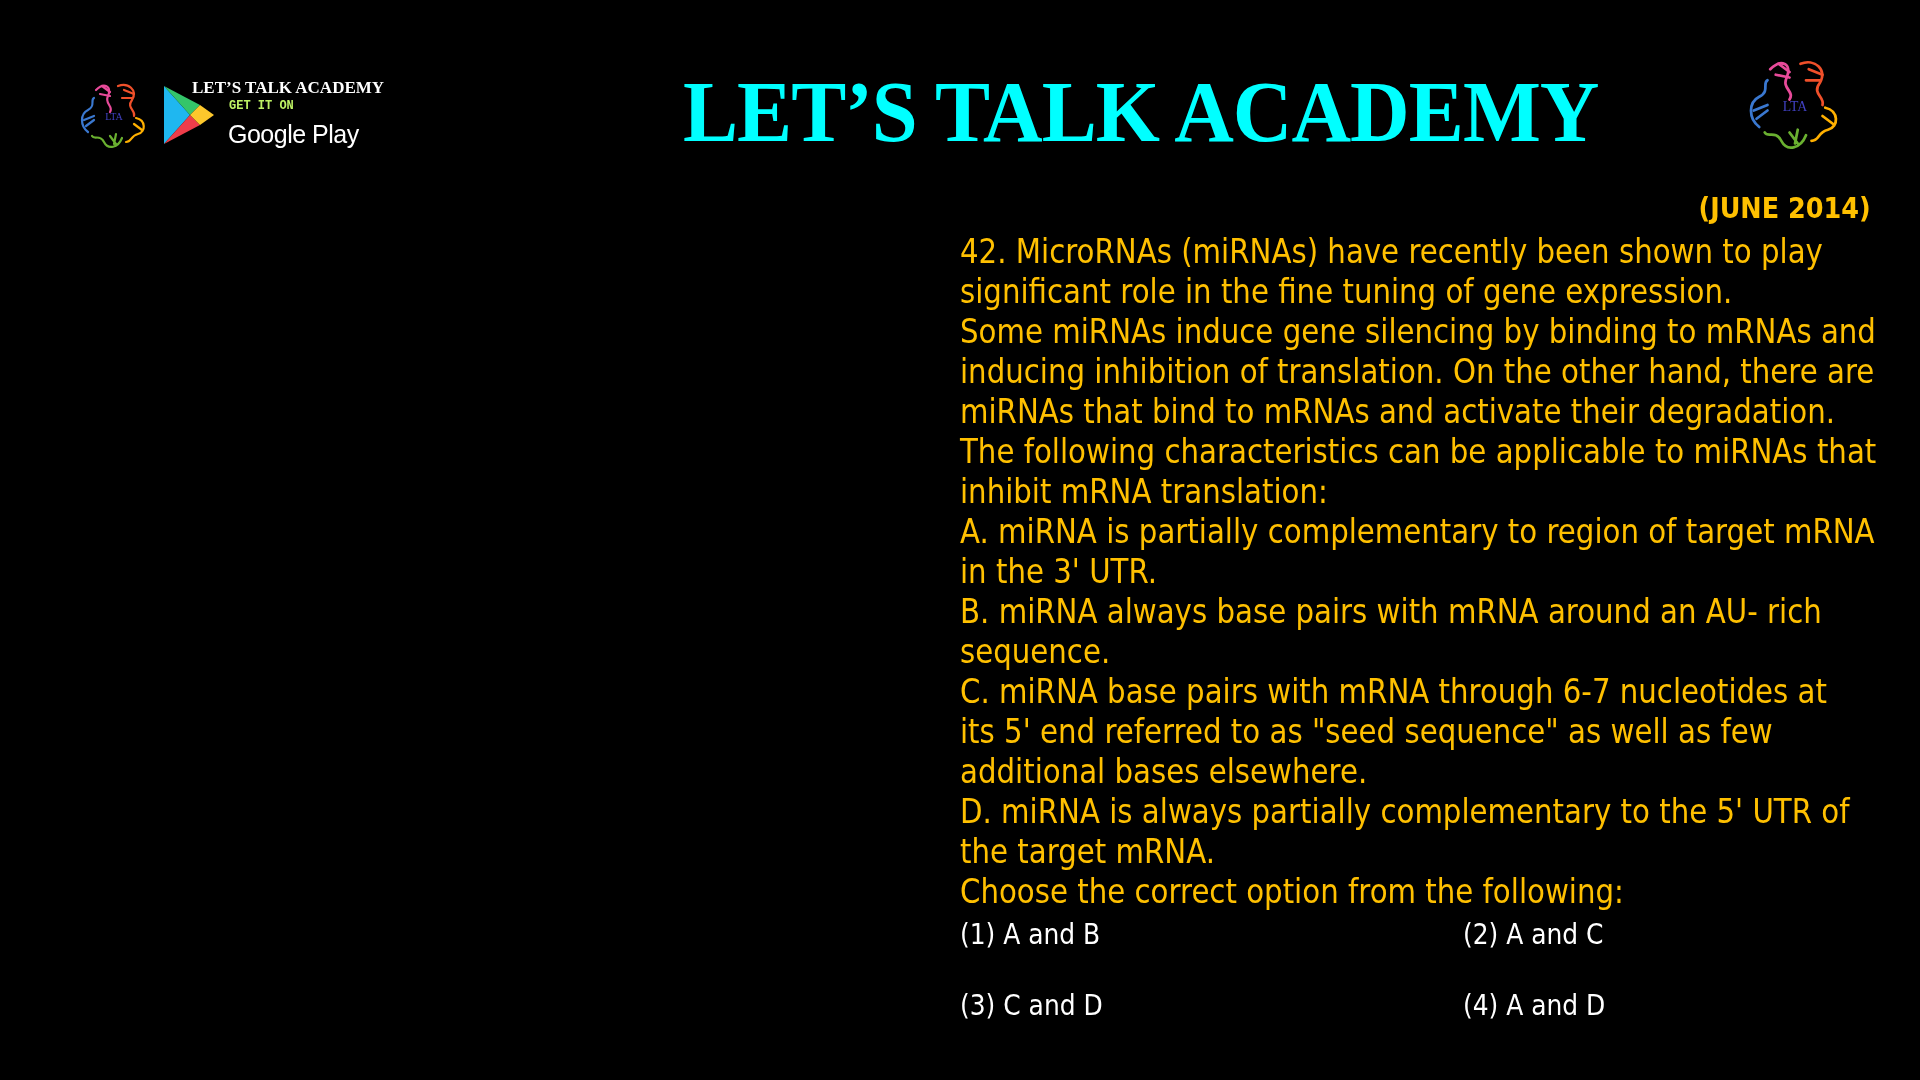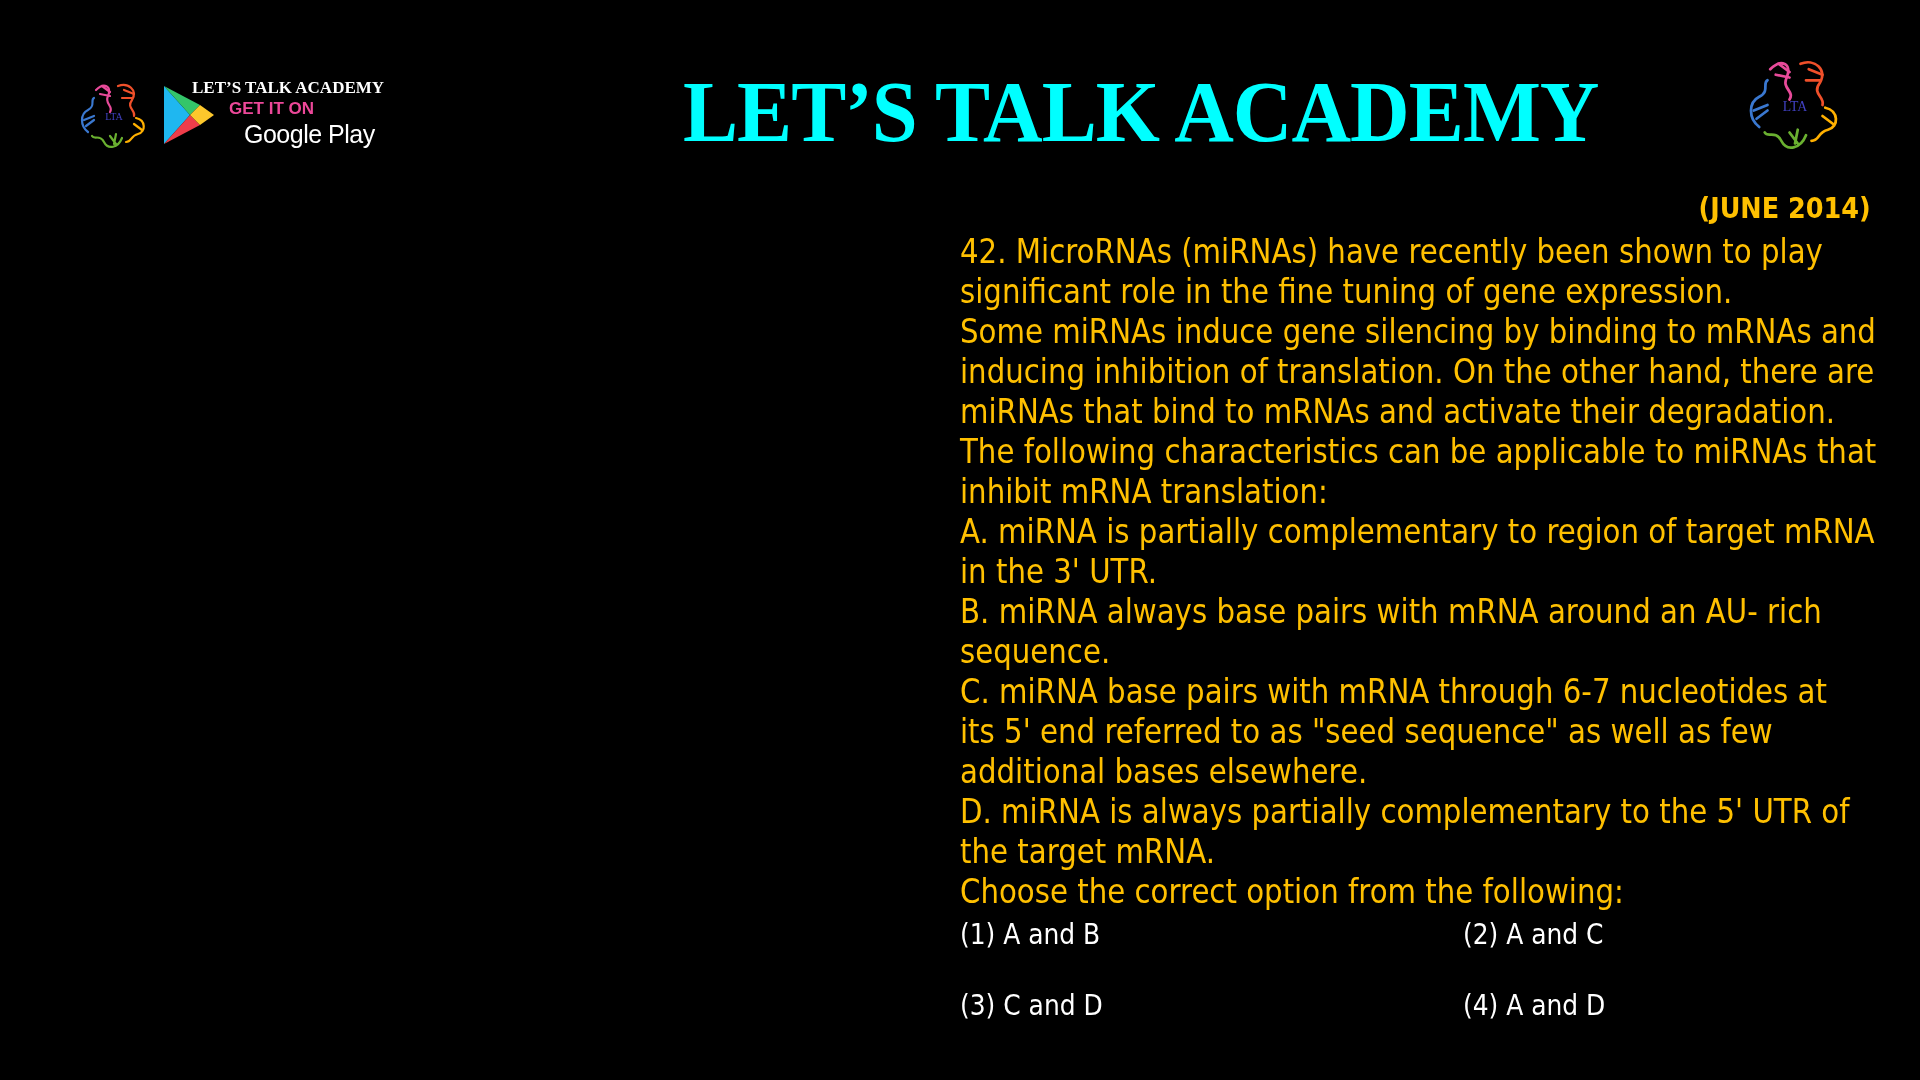--- a/index.html
+++ b/index.html
@@ -1,21 +1,21 @@
 <!DOCTYPE html>
 <html><head>
 <meta charset="utf-8">
 <style>
   html, body { margin:0; padding:0; background:#000; }
   body { width:1920px; height:1080px; position:relative; overflow:hidden; font-family:"DejaVu Sans", sans-serif; }
   .abs { position:absolute; }
   .logo { width:80px; height:80px; }
   .brand-small { left:192px; top:78px; color:#fff; font-family:"Liberation Serif", serif; font-weight:bold; font-size:17px; letter-spacing:0px; white-space:nowrap; }
-  .get-it-on { left:229px; top:99px; color:#ec4899; font-family:Liberation Sans, sans-serif; font-weight:bold; font-size:17px; white-space:nowrap; }
-  .google-play { left:228px; top:120px; color:#fff; font-family:"Liberation Sans", sans-serif; font-size:25px; letter-spacing:-0.5px; white-space:nowrap;margin-left:16px; }
+  .get-it-on { left:229px; top:99px; color:#bef264; font-family:Liberation Mono, monospace; font-weight:bold; font-size:12px; white-space:nowrap; }
+  .google-play { left:228px; top:120px; color:#fff; font-family:"Liberation Sans", sans-serif; font-size:25px; letter-spacing:-0.5px; white-space:nowrap; }
   .main-title { left:683px; top:64px; width:842px; color:#00ffff; font-family:"Liberation Serif", serif; font-weight:bold; font-size:86px; line-height:96px; white-space:nowrap; letter-spacing:-1px; transform:scaleX(0.96); transform-origin:left center; }
   .exam-tag { right:49px; top:190px; color:#ffc000; font-family:"DejaVu Sans", sans-serif; font-weight:bold; font-size:29px; line-height:36px; white-space:nowrap; transform:scaleX(0.88); transform-origin:right center; }
   .question { left:960px; top:231px; width:920px; color:#ffc000; font-size:34px; line-height:40px; }
   .q-line { display:block; white-space:nowrap; transform:scaleX(0.86); transform-origin:left center; height:40px; }
   .option { color:#fff; font-size:29px; line-height:40px; white-space:nowrap; transform:scaleX(0.86); transform-origin:left center; }
 </style>
 </head>
 <body>
 
 <div class="abs logo" style="left:74px;top:76px;">

